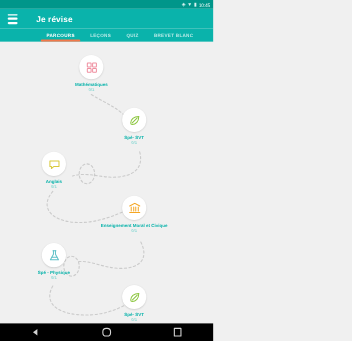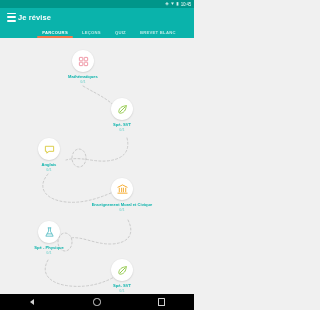--- a/index.html
+++ b/index.html
@@ -24,21 +24,21 @@
 
   
   .appbar{
     position:absolute;top:8px;left:0;width:194px;height:18px;
     background:#0ab3ab;display:flex;align-items:center;
   }
   .menu-icon{width:9px;height:9px;margin-left:7px;display:flex;flex-direction:column;
     justify-content:space-between;cursor:pointer;}
   .menu-icon i{display:block;height:1.2px;background:#ffffff;border-radius:1px;}
   .app-title{
-    color:#ffffff;font-size:7.5px;font-weight:bold;margin-left:2px;letter-spacing:.1px;
+    color:#ffffff;font-size:7.5px;font-weight:bold;margin-left:17px;letter-spacing:.1px;
   }
 
   
   .tabbar{
     position:absolute;top:26px;left:0;width:194px;height:12px;
     background:#0ab3ab;display:flex;align-items:flex-start;justify-content:center;
     padding-left:24px;box-sizing:border-box;
   }
   .tab{
     position:relative;height:12px;display:flex;align-items:center;justify-content:center;

